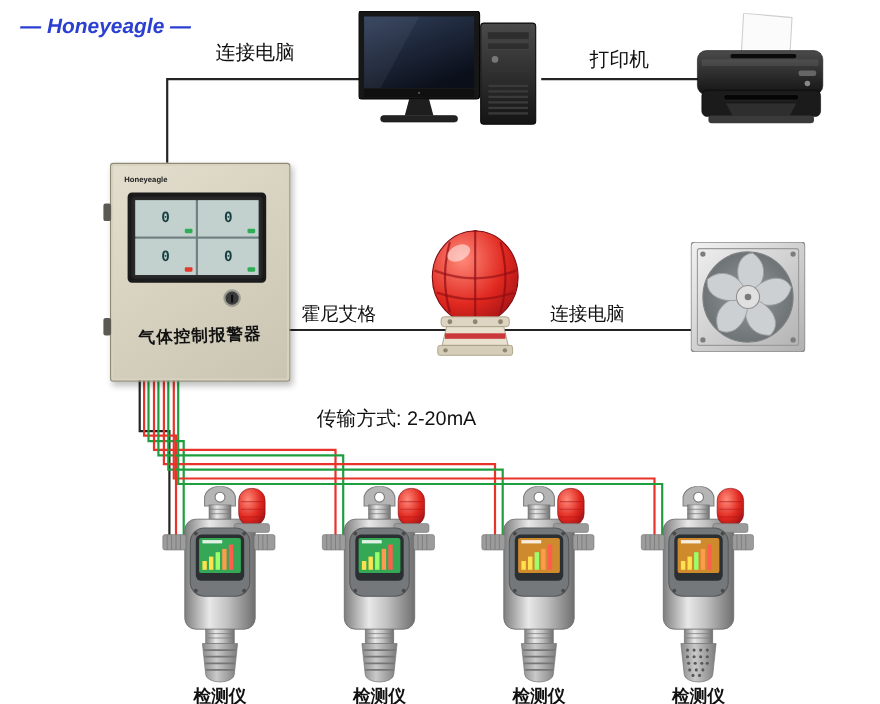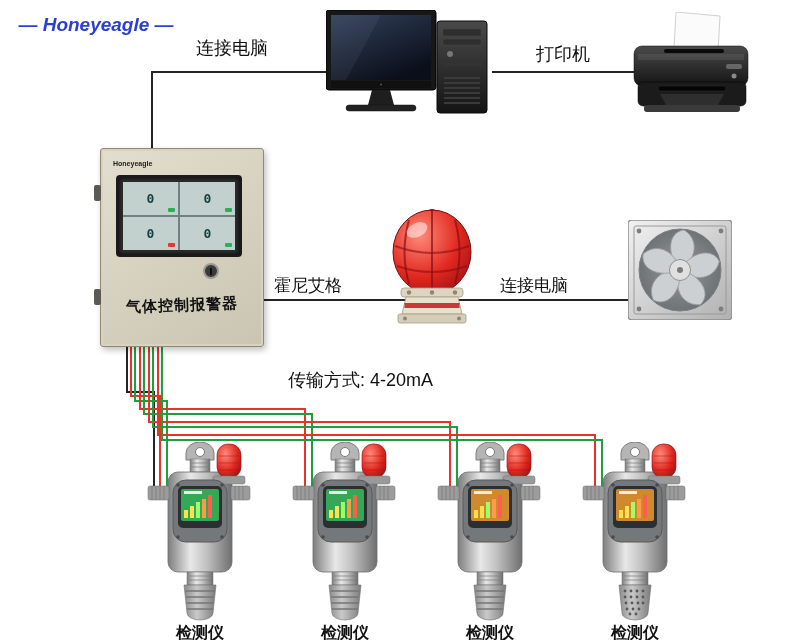--- a/index.html
+++ b/index.html
@@ -114,21 +114,21 @@
   </svg>
 
   <div class="logo">
     <div class="logo-sub">— Honeyeagle —</div>
   </div>
 
   <div class="lbl lbl-computer">连接电脑</div>
   <div class="lbl lbl-printer">打印机</div>
   <div class="lbl lbl-alarm">霍尼艾格</div>
   <div class="lbl lbl-fan">连接电脑</div>
-  <div class="lbl lbl-trans">传输方式: 4-20mA</div>
+  <div class="lbl lbl-trans">传输方式: 2-20mA</div>
 
   <div class="dev" style="left:326px;top:10px;width:112px;height:102px">
     <svg width="112" height="102" viewBox="0 0 112 102">
       <rect x="0" y="0" width="110" height="80" rx="3" fill="#171717" stroke="#000"></rect>
       <rect x="5" y="5" width="100" height="65" fill="url(#gScreenMon)"></rect>
       <polygon points="5,5 55,5 20,70 5,70" fill="#ffffff" opacity=".05"></polygon>
       <rect x="5" y="71" width="100" height="7" fill="#101010"></rect>
       <circle cx="55" cy="74.5" r="1" fill="#555"></circle>
       <path d="M46,80 h18 l4,15 h-26 z" fill="#1e1e1e"></path>
       <rect x="20" y="95" width="70" height="6" rx="3" fill="#222" stroke="#111" stroke-width=".5"></rect>

